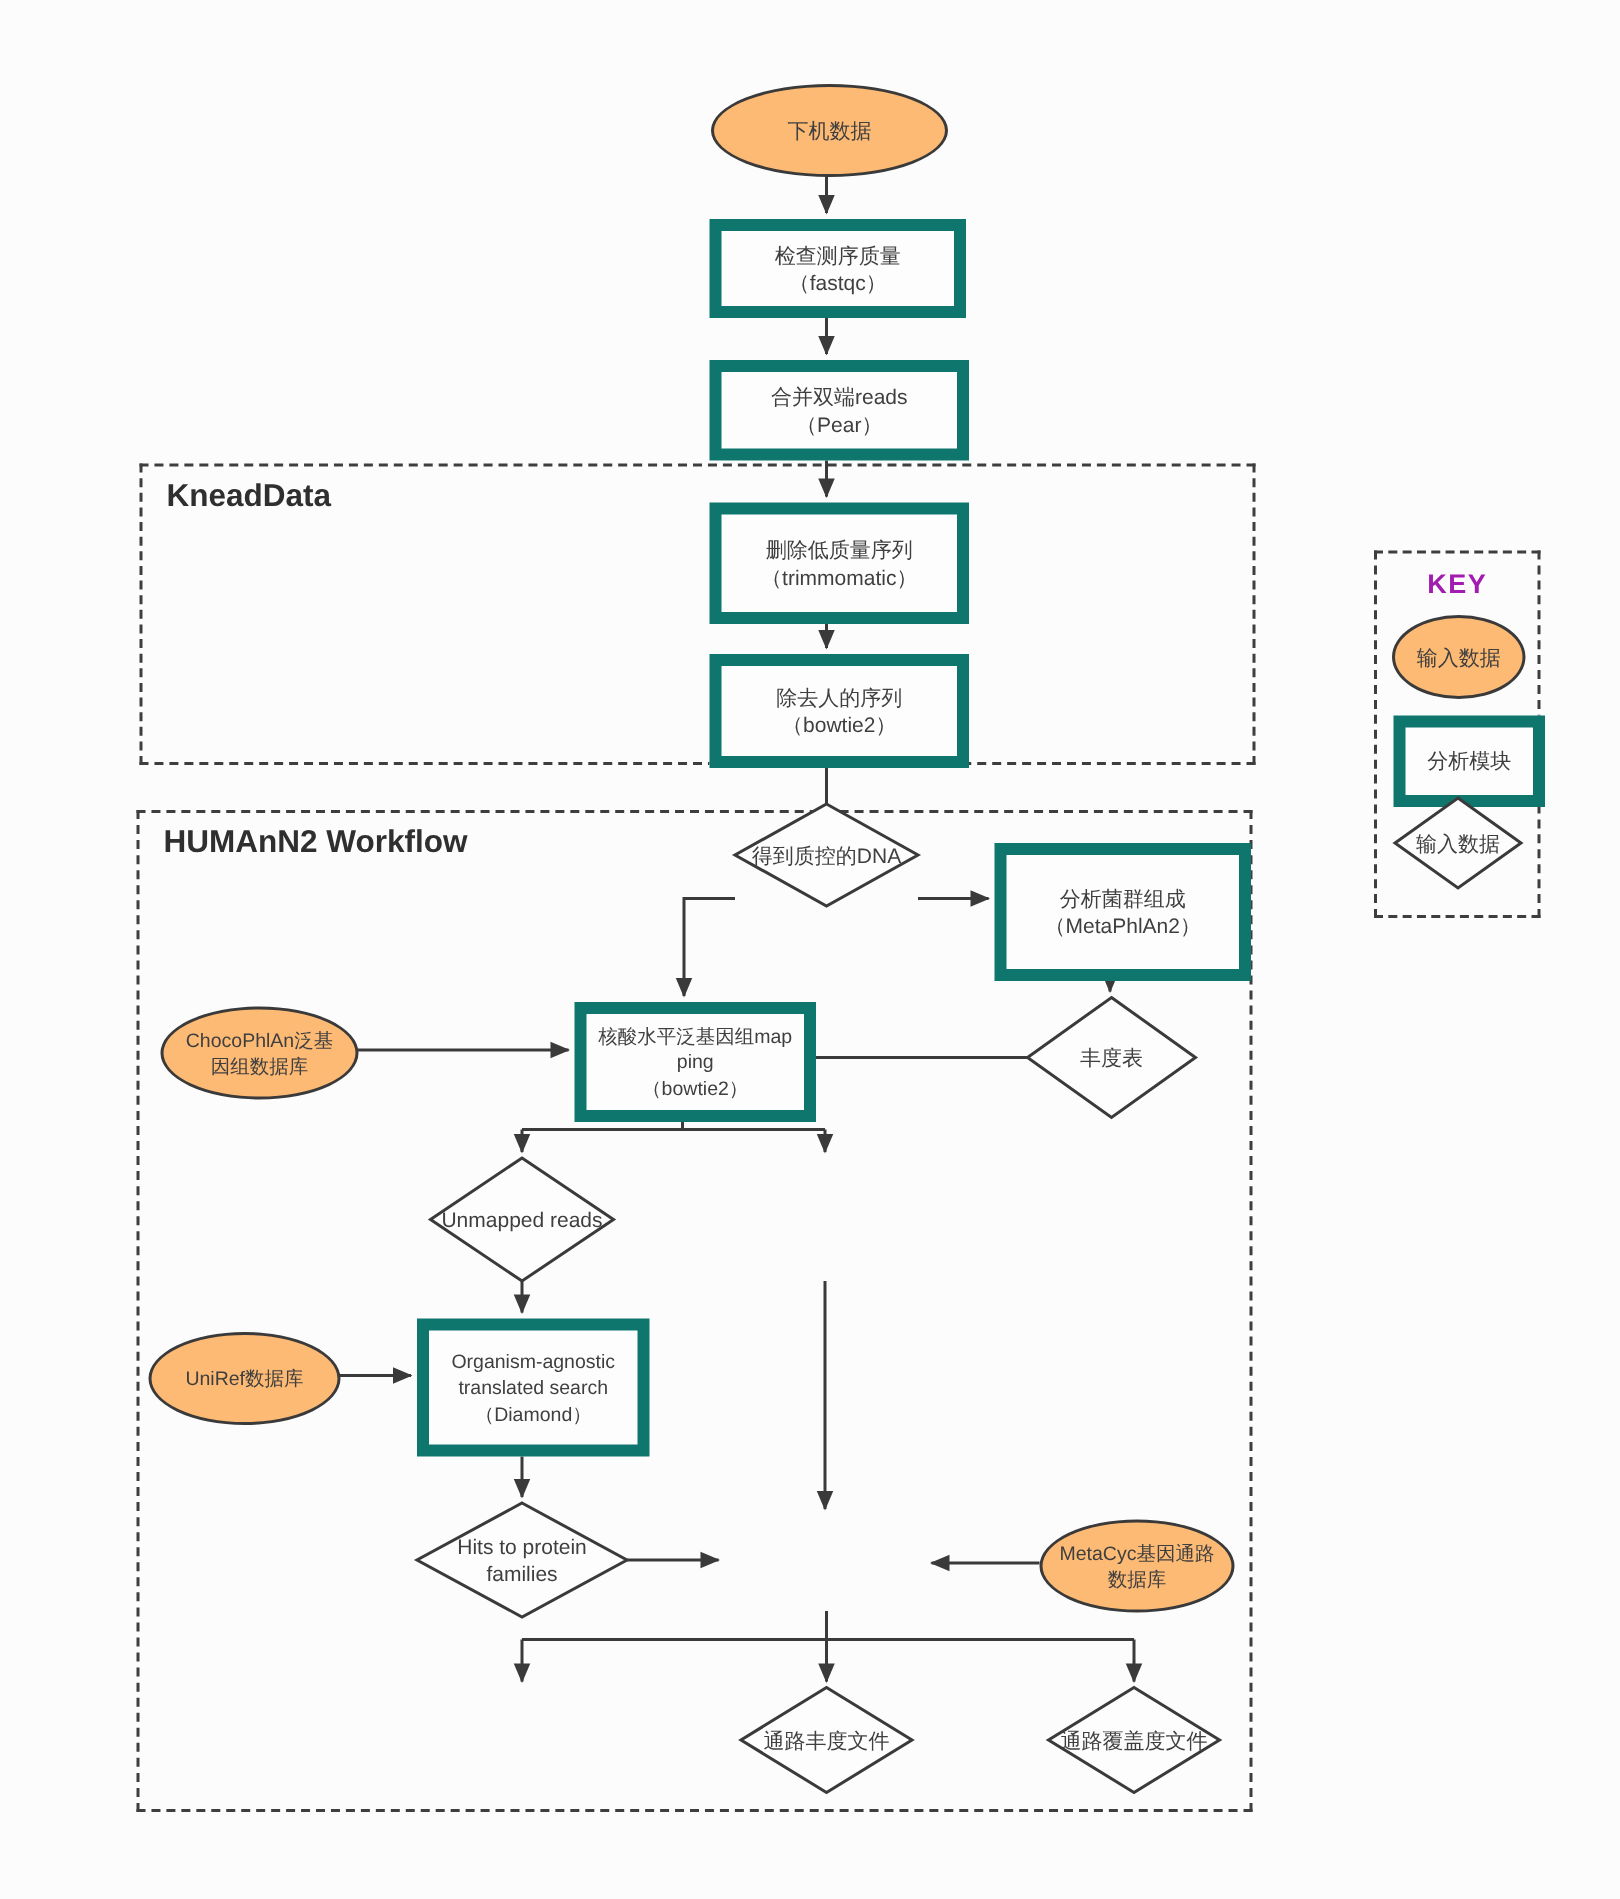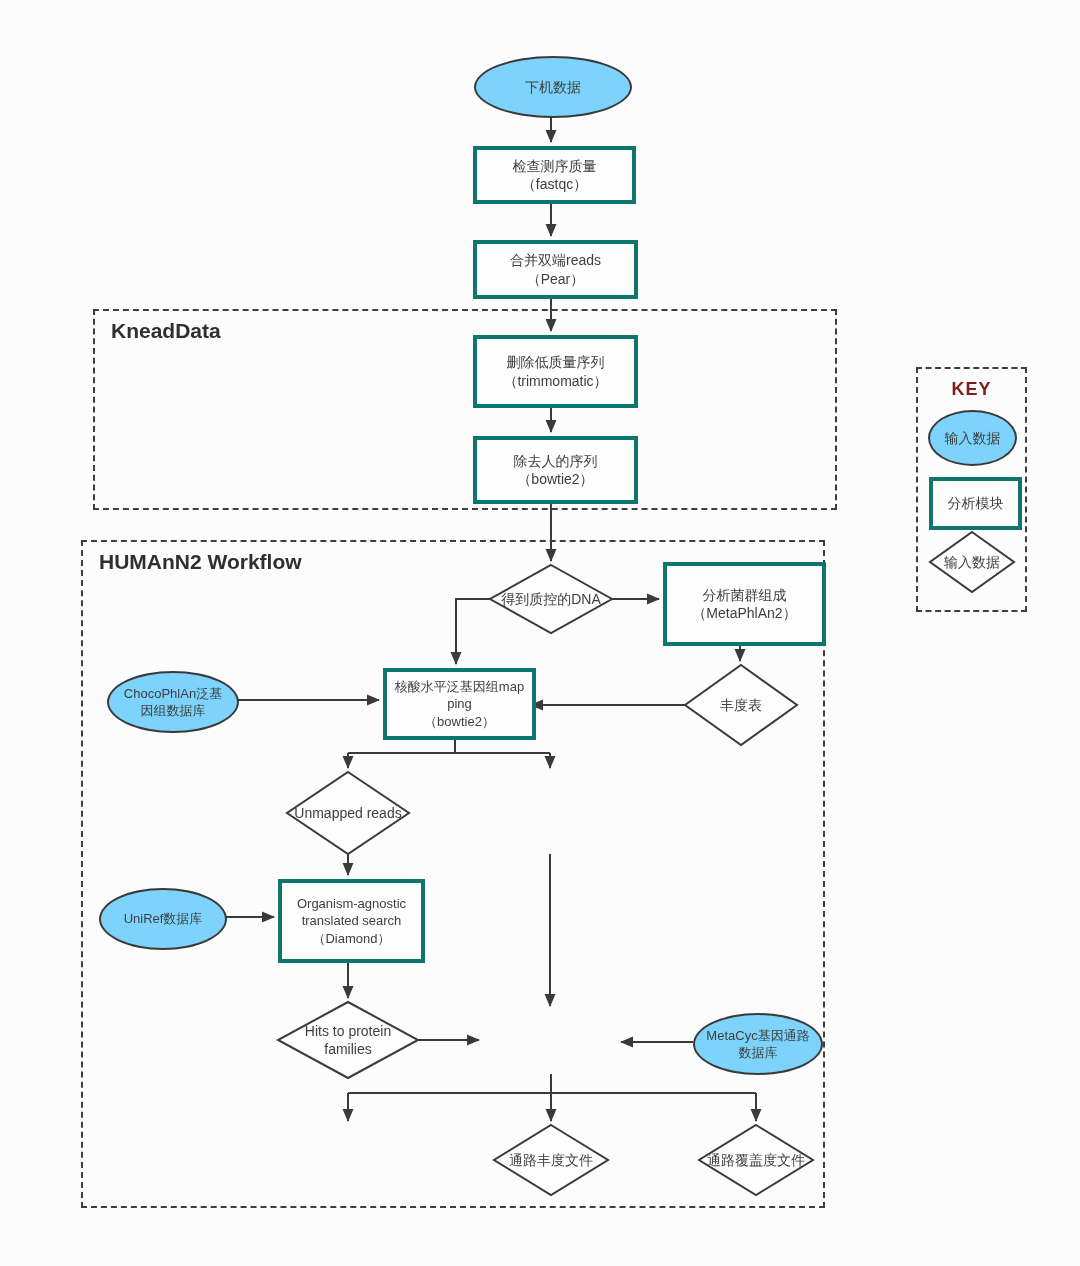--- a/index.html
+++ b/index.html
@@ -1,40 +1,40 @@
 <!DOCTYPE html>
 <html><head>
 <meta charset="utf-8">
 <style>
   html,body{margin:0;padding:0;background:#fcfcfc;}
   .canvas{position:relative;width:1080px;height:1266px;background:#fcfcfc;
           font-family:"Liberation Sans","DejaVu Sans",sans-serif;color:#3f3f3f;overflow:hidden;}
   .wires{position:absolute;left:0;top:0;z-index:1;}
   .group{position:absolute;border:2px dashed #3e3e3e;z-index:0;background:transparent;}
   .group-label{position:absolute;left:16px;top:8px;font-weight:bold;font-size:21px;color:#2f2f2f;}
-  .key-title{position:absolute;left:0;top:10px;width:100%;text-align:center;font-weight:bold;font-size:18px;color:#7f1d1d;letter-spacing:1px;}
+  .key-title{position:absolute;left:0;top:10px;width:100%;text-align:center;font-weight:bold;font-size:18px;color:#a21caf;letter-spacing:1px;}
   .node{position:absolute;z-index:2;display:flex;align-items:center;justify-content:center;text-align:center;}
-  .rnode{border:4px solid #0f766e;background:#fdfdfd;}
-  .enode{border:2px solid #3a3a3a;background:#7dd3fc;border-radius:50%;}
+  .rnode{border:8px solid #0f766e;background:#fdfdfd;}
+  .enode{border:2px solid #3a3a3a;background:#fdba74;border-radius:50%;}
   .dnode{background:transparent;}
   .dnode svg{position:absolute;left:0;top:0;width:100%;height:100%;overflow:visible;}
   .dnode polygon{fill:#fdfdfd;stroke:#3a3a3a;stroke-width:2;vector-effect:non-scaling-stroke;}
   .lbl{position:relative;white-space:pre-line;font-size:14px;line-height:1.32;z-index:3;}
   .lbl.sm{font-size:13px;}
   .wires polyline{fill:none;stroke:#3a3a3a;stroke-width:2;}
 </style>
 </head>
 <body>
 
 <div class="canvas">
 
   <div class="group" style="left:93px;top:309px;width:740px;height:197px">
     <div class="group-label">KneadData</div>
   </div>
-  <div class="group" style="left:81px;top:540px;width:740px;height:664px">
+  <div class="group" style="left:91px;top:540px;width:740px;height:664px">
     <div class="group-label">HUMAnN2 Workflow</div>
   </div>
   <div class="group" style="left:916px;top:367px;width:107px;height:241px">
     <div class="key-title">KEY</div>
   </div>
 
   <svg class="wires" width="1080" height="1266">
     <defs>
       <marker id="ah" markerUnits="userSpaceOnUse" markerWidth="16" markerHeight="14" refX="13" refY="6" orient="auto">
         <path d="M1,0.5 L14,6 L1,11.5 Z" fill="#3a3a3a"></path>
@@ -80,21 +80,21 @@
   </div>
   <div class="node rnode" style="left:473px;top:335px;width:157px;height:65px">
     <span class="lbl">删除低质量序列
 （trimmomatic）</span>
   </div>
   <div class="node rnode" style="left:473px;top:436px;width:157px;height:60px">
     <span class="lbl">除去人的序列
 （bowtie2）</span>
   </div>
 
-  <div class="node dnode" style="left:490px;top:565px;width:122px;height:68px">
+  <div class="node dnode" style="left:490px;top:536px;width:122px;height:68px">
     <svg viewBox="0 0 100 100" preserveAspectRatio="none">
         <polygon points="50,0 100,50 50,100 0,50"></polygon>
       </svg>
     <span class="lbl">得到质控的DNA</span>
   </div>
   <div class="node rnode" style="left:663px;top:562px;width:155px;height:76px">
     <span class="lbl">分析菌群组成
 （MetaPhlAn2）</span>
   </div>
   <div class="node dnode" style="left:685px;top:665px;width:112px;height:80px">

